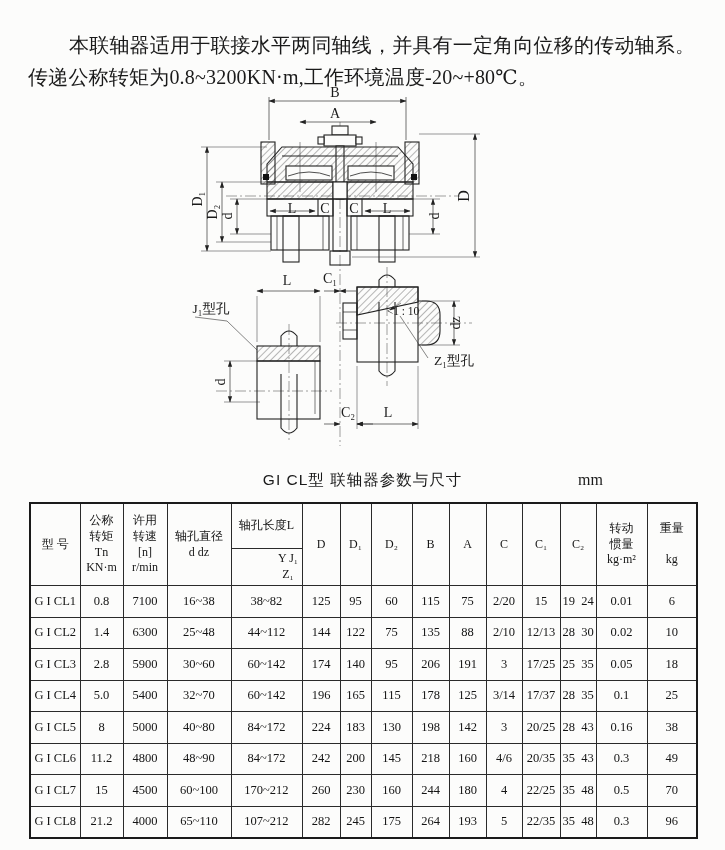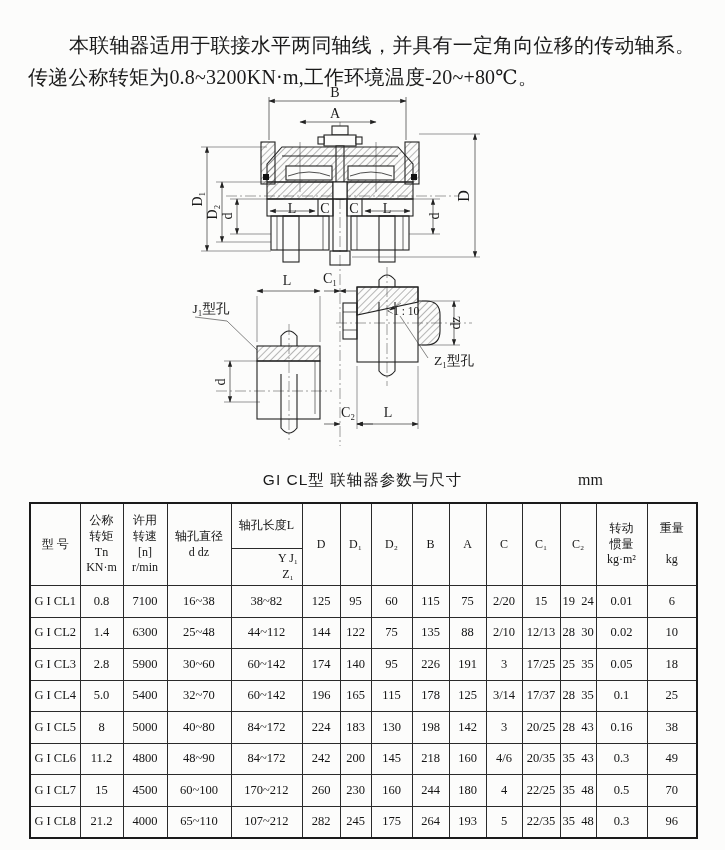--- a/index.html
+++ b/index.html
@@ -317,21 +317,21 @@
       </tr>
       <tr>
         <td>G I CL3</td>
         <td>2.8</td>
         <td>5900</td>
         <td>30~60</td>
         <td>60~142</td>
         <td>174</td>
         <td>140</td>
         <td>95</td>
-        <td>226</td>
+        <td>206</td>
         <td>191</td>
         <td>3</td>
         <td>17/25</td>
         <td>25  35</td>
         <td>0.05</td>
         <td>18</td>
       </tr>
       <tr>
         <td>G I CL4</td>
         <td>5.0</td>

